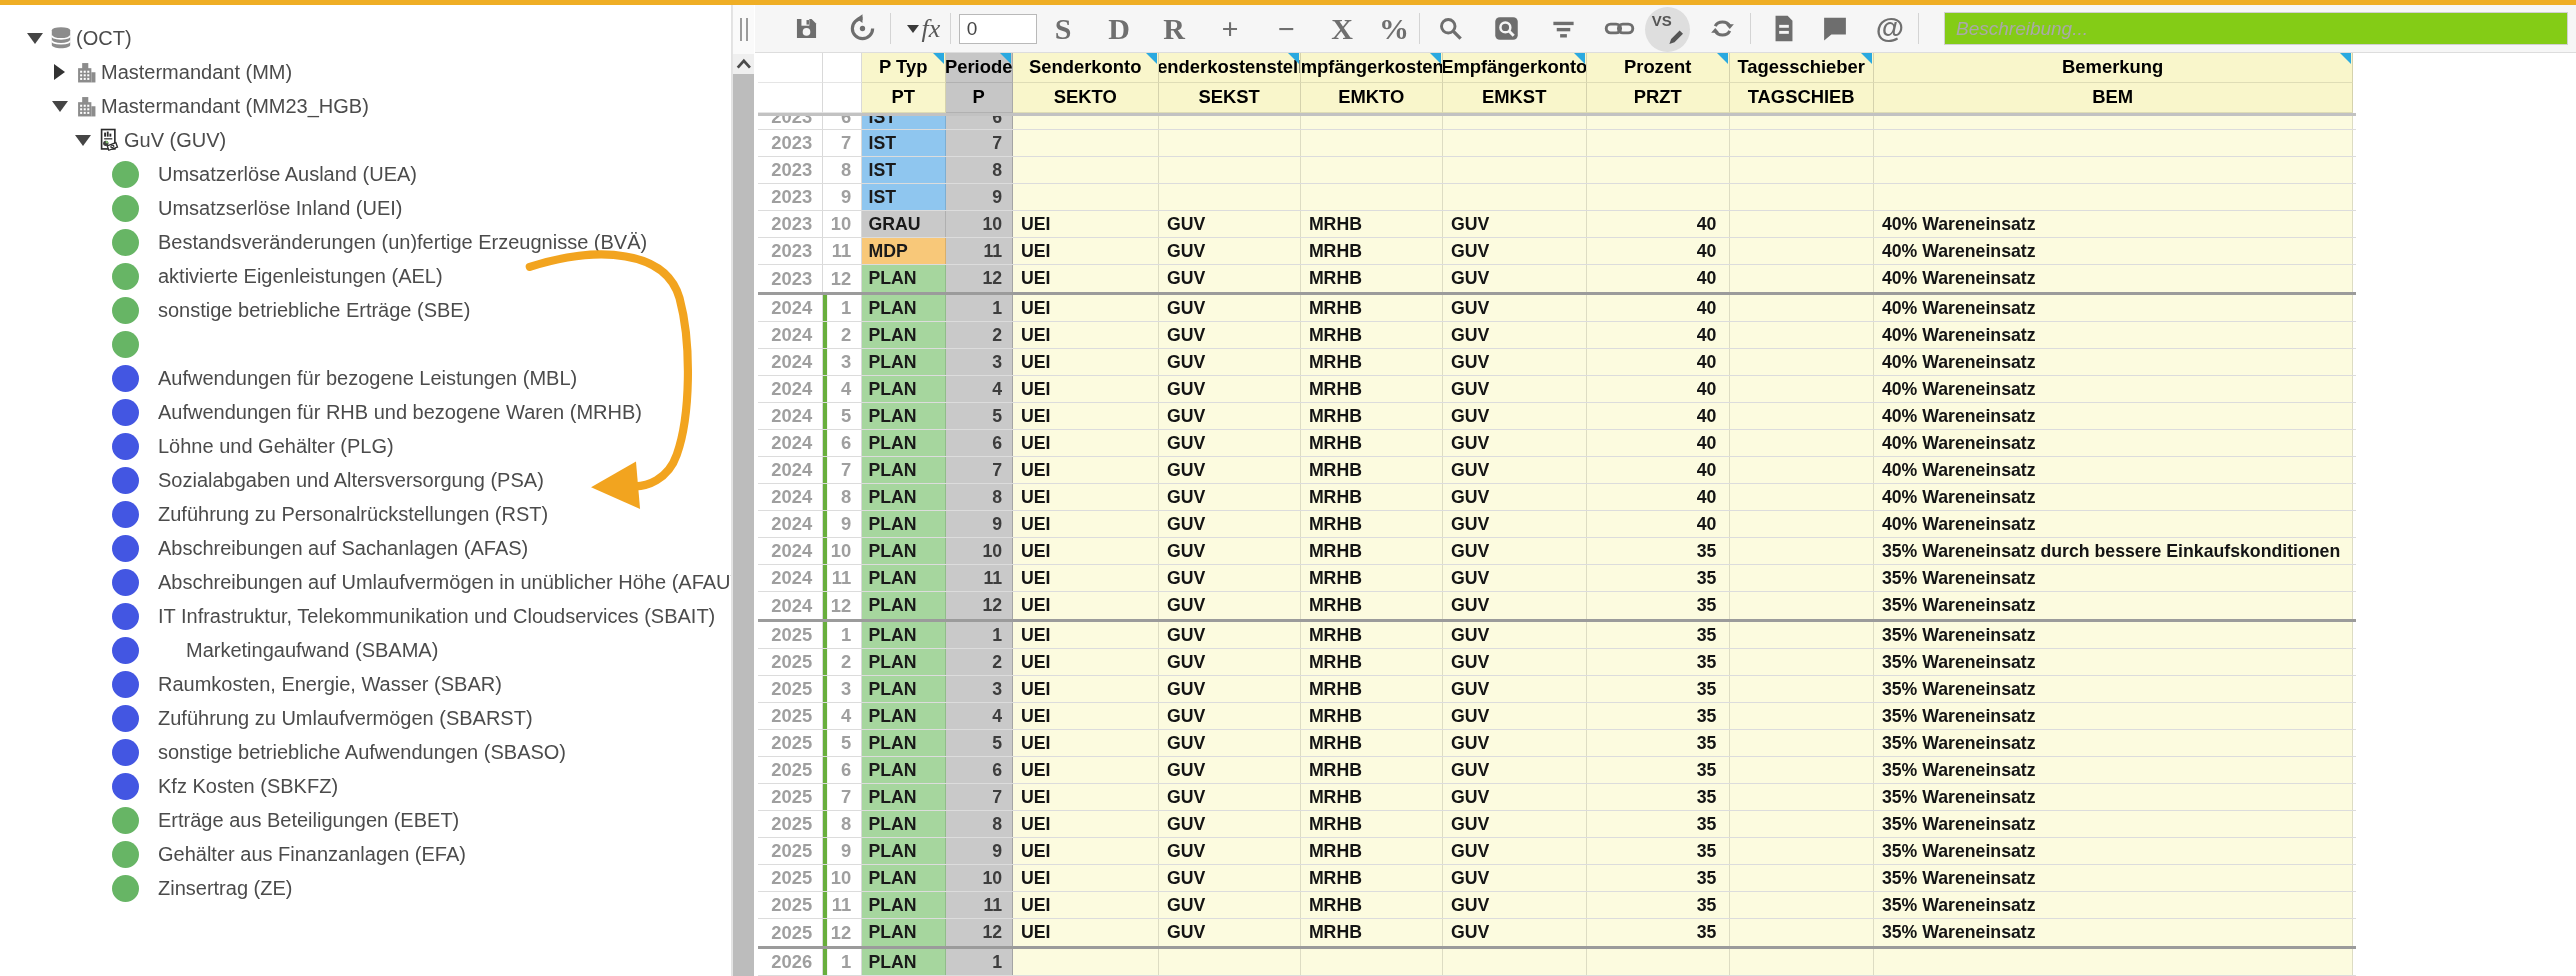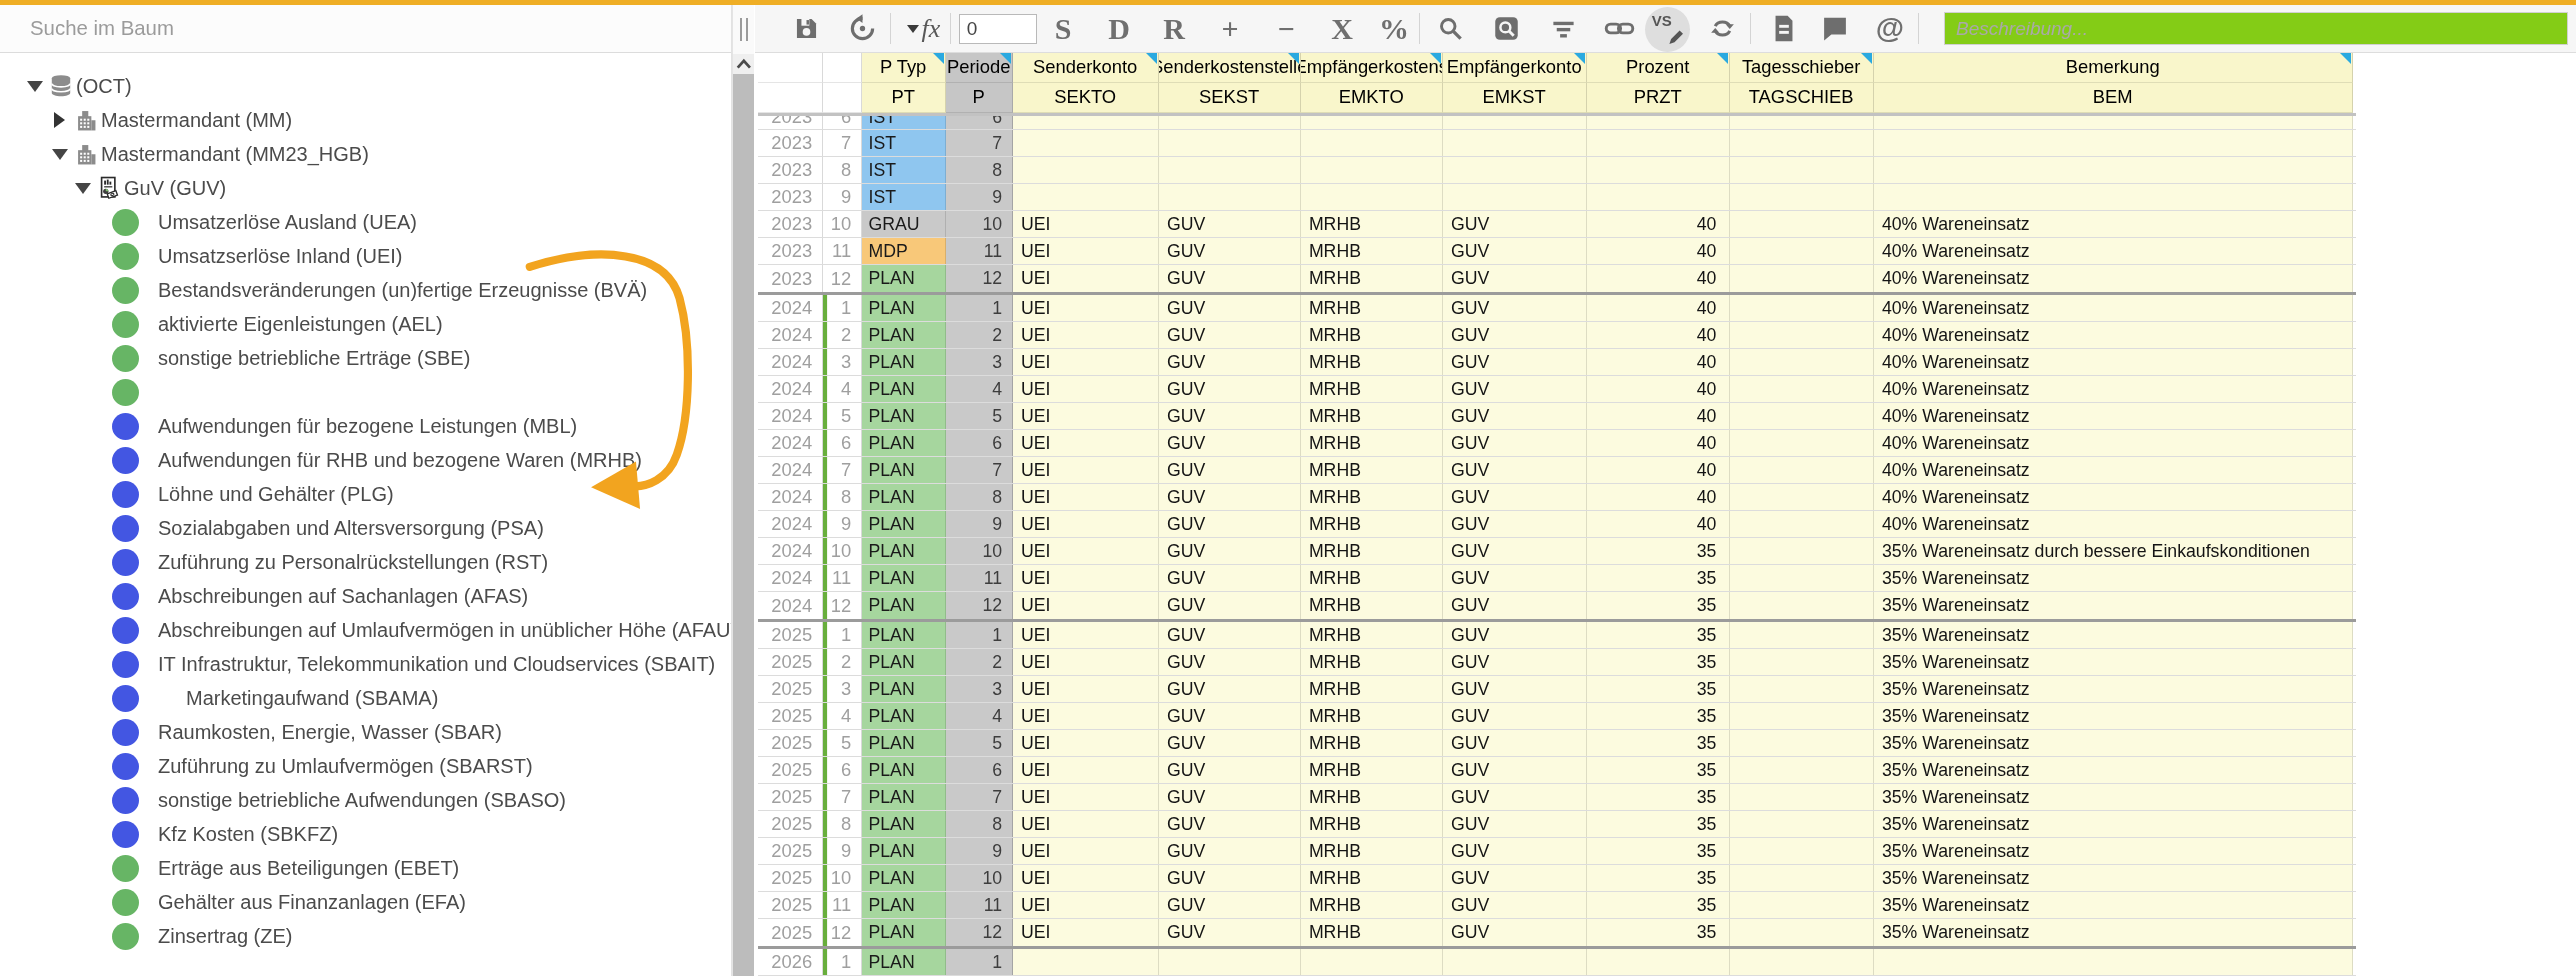--- a/index.html
+++ b/index.html
@@ -45,21 +45,21 @@
   #tb-fx{font-family:"Liberation Serif","DejaVu Serif",serif; font-style:italic; font-size:26px; color:#585858;}
   #tb-fx .caret{width:0;height:0;border-left:6.1px solid transparent;border-right:6.1px solid transparent;border-top:8.2px solid #3a3a3a; margin-right:2.7px;}
   #tb-num{position:absolute; left:204px; top:8.8px; width:78px; height:30px; border:1.4px solid #b9b9b9; background:#fff; font-size:19px; color:#444; padding-left:6.8px; font-family:inherit;}
   #tb-vs{position:absolute; left:890px; top:2px; width:45px; height:45px; border-radius:50%; background:#dedede; cursor:pointer;}
   #tb-vs .vs-label{position:absolute; left:6.8px; top:5.4px; font-size:15px; font-weight:bold; color:#555;}
   #tb-at{font-size:29px; font-weight:bold;}
   #tb-desc{position:absolute; left:1189px; top:7.5px; width:624px; height:33px; border:1.4px solid #d0d0d0; background:#84cc16; font-size:19px; font-style:italic; color:#555; padding-left:11px; font-family:inherit;}
   #tb-desc::placeholder{color:#a9a9a9;}
 
   
-  #grid{position:absolute; left:0; top:48px; width:100%; height:923px; background:#fff; overflow:hidden;}
+  #grid{position:absolute; left:0; top:48px; width:100%; height:923px; background:#fff; overflow:hidden;font-weight:bold;}
   #grid-inner{margin-left:2.7px; width:1598px;}
   .hrow{display:flex;}
   .hrow1{height:30px;}
   .hrow2{height:33px; border-bottom:3.4px solid #c2c2c2;}
   .hcell{position:relative; flex:none; display:flex; align-items:center; justify-content:center; font-size:18.4px; color:#000; background:var(--c-hyellow); border-right:0.7px solid rgba(0,0,0,.14); border-bottom:0.7px solid rgba(0,0,0,.10); overflow:hidden; white-space:nowrap; cursor:pointer;}
   .hcell.corner{background:#fff; border-right:0.7px solid #d9d9d9;}
   .hcell.pcol{background:#c6c6c6;}
   .hrow1 .hcell.data::after{content:""; position:absolute; top:0.7px; right:0.7px; width:0; height:0; border-top:11px solid var(--c-tri); border-left:11px solid transparent;}
   .row{display:flex; height:27px; border-bottom:0.7px solid #dcdcdc; background:#fff;}
   .row.year-end{height:30px; border-bottom:3.4px solid #9b9b9b;}
@@ -76,23 +76,20 @@
 
   
   #annotation{position:absolute; left:0; top:0; width:2576px; height:976px; pointer-events:none; z-index:9;}
 </style>
 </head>
 <body>
 
 <div id="top-stripe"></div>
 
 <aside id="sidebar">
-  <div id="search-row">
-    <input id="tree-search" type="text" placeholder="Suche im Baum" style="">
-  </div>
   <div id="tree">
       <div class="tree-item" style="padding-left: 23px;">
     <span class="expander">
           <i class="exp-open"></i>
         </span>
     <span class="node-icon">
           <svg width="26" height="26" viewBox="0 0 24 24">
             <ellipse cx="12" cy="5" rx="8.5" ry="3" fill="#8c8c8c"></ellipse>
             <path d="M3.5 5 v13.5 c0 1.7 3.8 3 8.5 3 s8.5-1.3 8.5-3 V5" fill="#8c8c8c"></path>
             <path d="M3.5 9.8 c0 1.7 3.8 3 8.5 3 s8.5-1.3 8.5-3" fill="none" stroke="#fff" stroke-width="1.4"></path>

